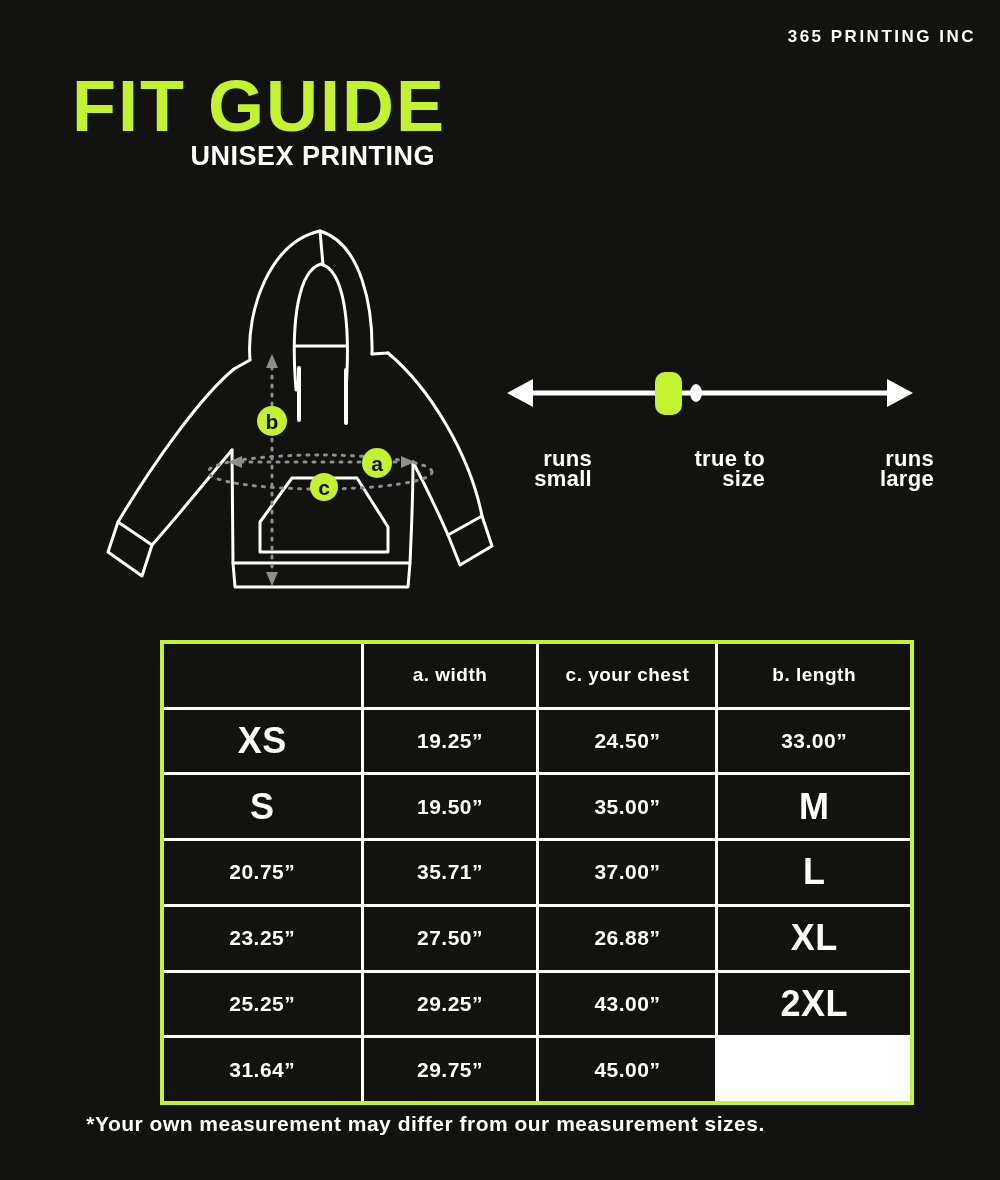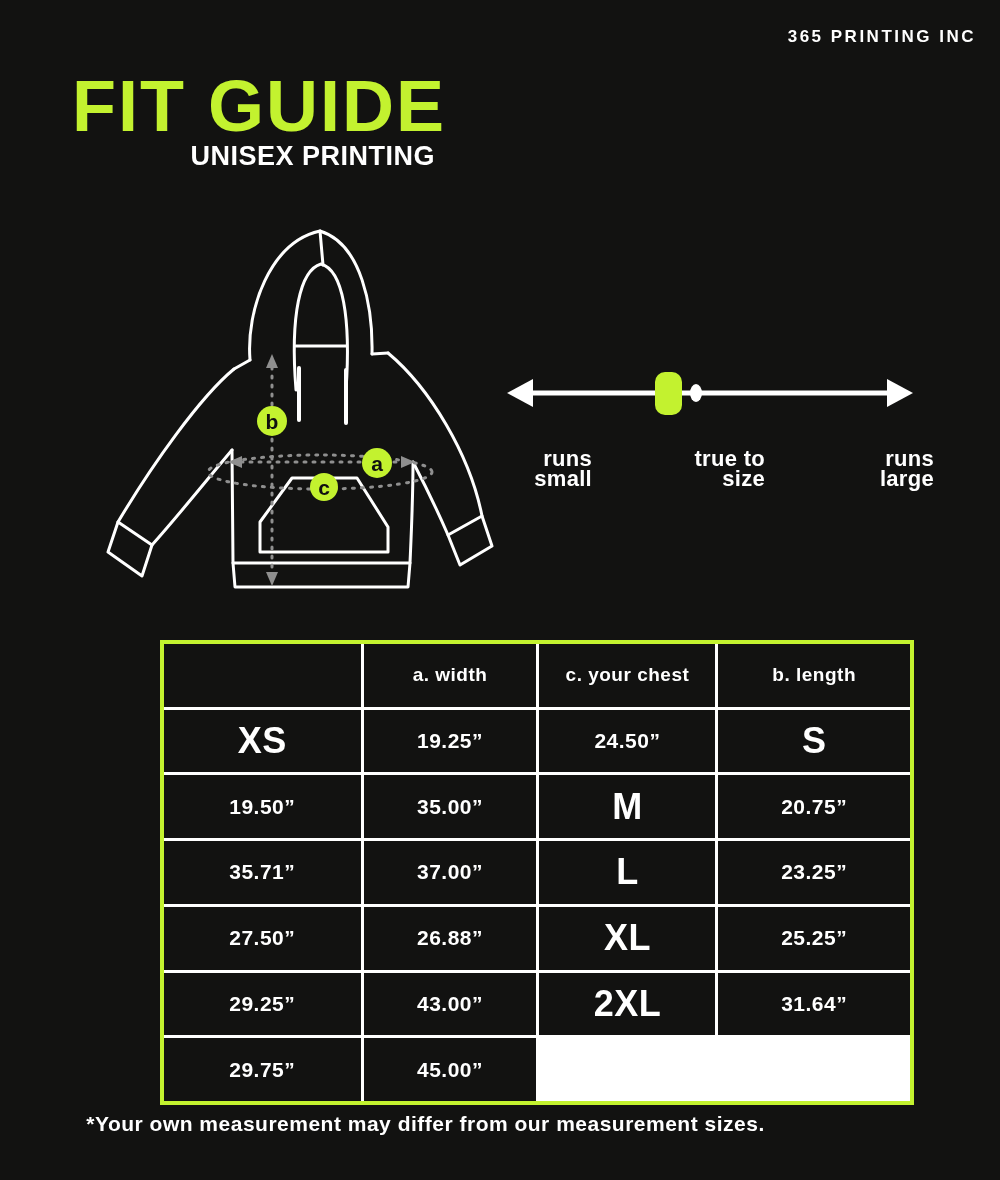--- a/index.html
+++ b/index.html
@@ -159,20 +159,21 @@
 
   <div class="size-table">
     <div class="cell th"></div>
     <div class="cell th">a. width</div>
     <div class="cell th">c. your chest</div>
     <div class="cell th">b. length</div>
 
     <div class="cell size">XS</div>
     <div class="cell val">19.25”</div>
     <div class="cell val">24.50”</div>
+    <div class="cell val">33.00”</div>
 
     <div class="cell size">S</div>
     <div class="cell val">19.50”</div>
     <div class="cell val">35.00”</div>
 
     <div class="cell size">M</div>
     <div class="cell val">20.75”</div>
     <div class="cell val">35.71”</div>
     <div class="cell val">37.00”</div>
 

